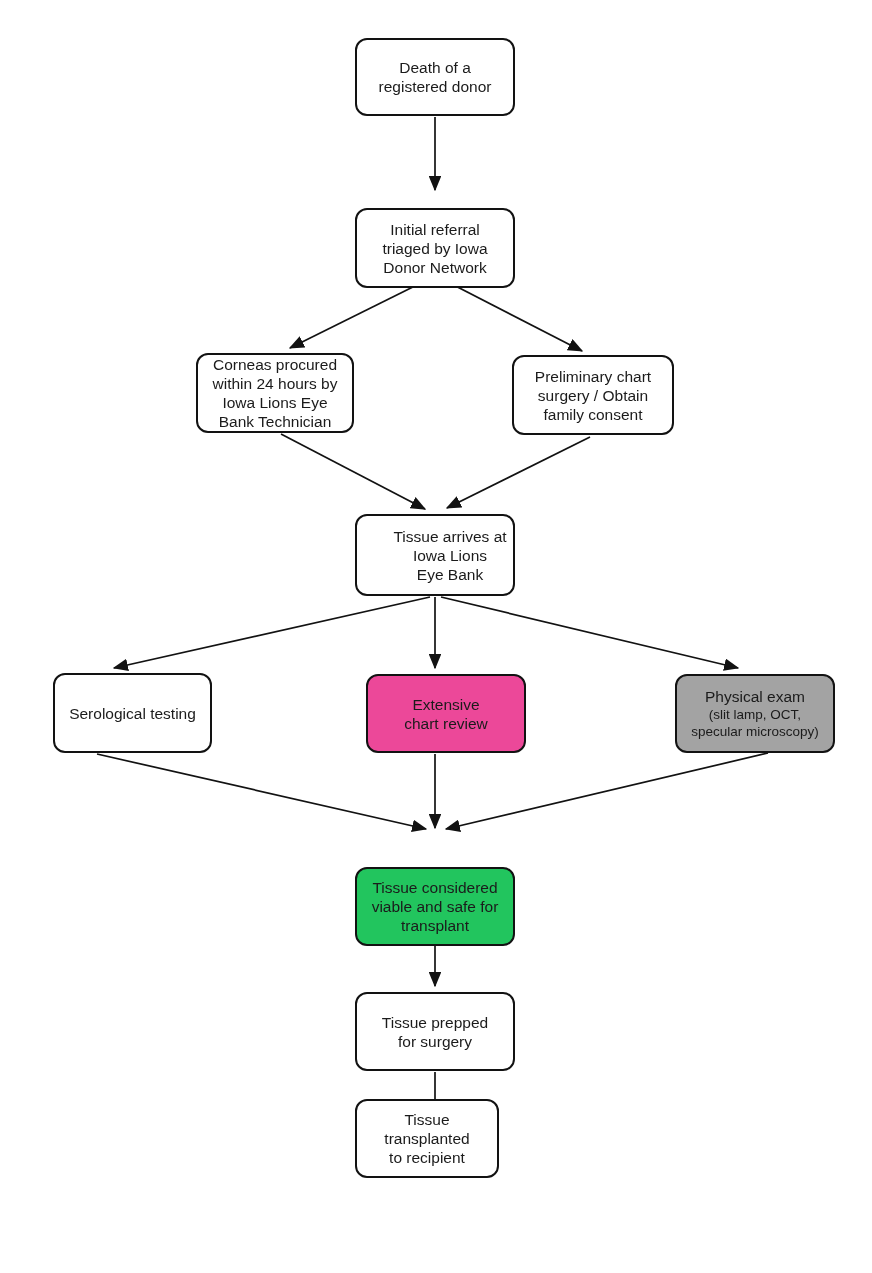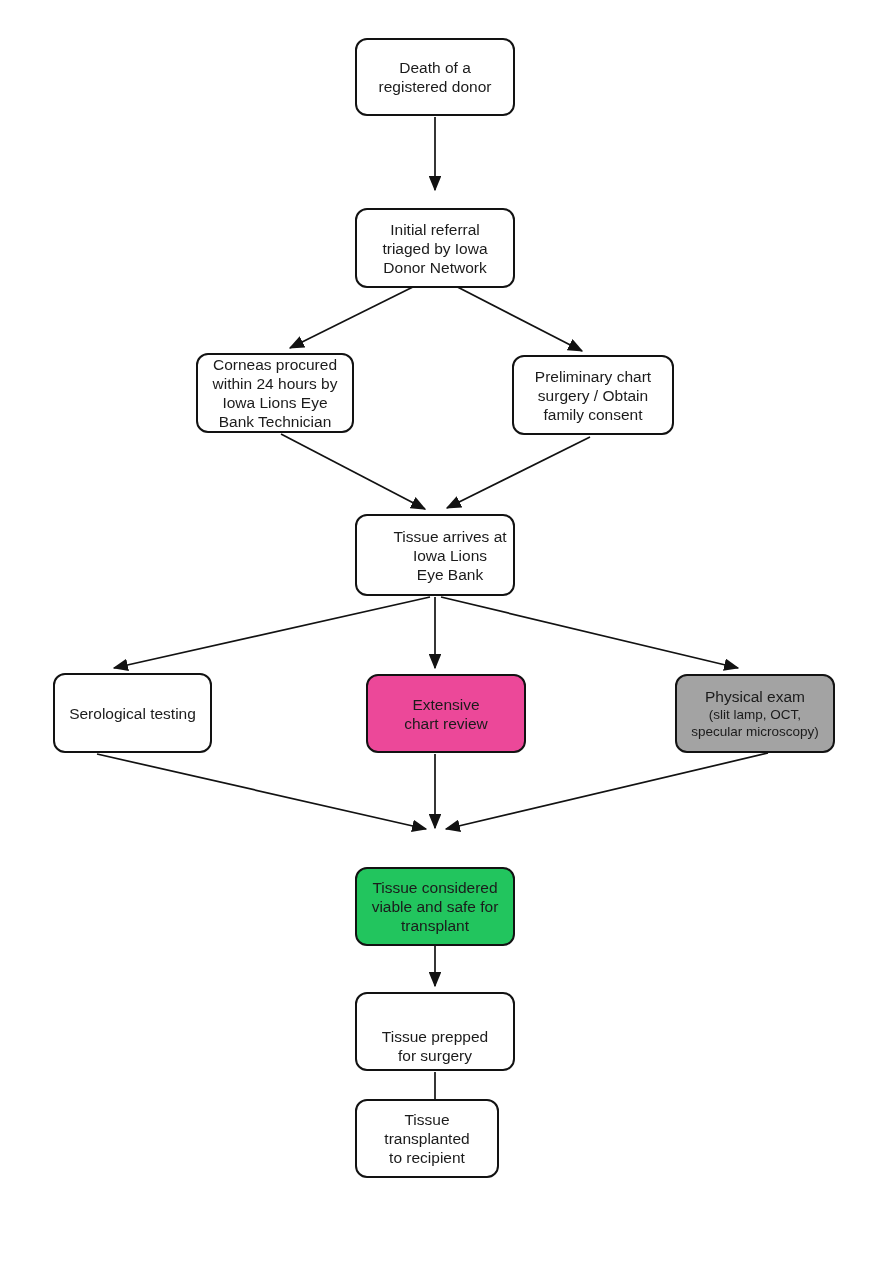--- a/index.html
+++ b/index.html
@@ -112,21 +112,21 @@
       <div class="node" style="left: 675px; top: 674px; width: 160px; height: 79px; border-color: rgb(18, 18, 18); background: #a3a3a3;">
         <div class="label">Physical exam</div>
         <div class="sublabel">(slit lamp, OCT,
 specular microscopy)</div>
       </div>
       <div class="node" style="left: 355px; top: 834px; width: 160px; height: 79px; border-color: rgb(18, 18, 18); background: #22c55e; margin-top: 33px;">
         <div class="label">Tissue considered
 viable and safe for
 transplant</div>
       </div>
-      <div class="node" style="left: 355px; top: 992px; width: 160px; height: 79px; border-color: rgb(18, 18, 18); background: rgb(255, 255, 255); justify-content: flex-end;">
+      <div class="node" style="left: 355px; top: 992px; width: 160px; height: 79px; border-color: rgb(18, 18, 18); background: rgb(255, 255, 255);">
         <div class="label">Tissue prepped
 for surgery</div>
       </div>
       <div class="node" style="left: 355px; top: 1099px; width: 144px; height: 79px; border-color: rgb(18, 18, 18); background: rgb(255, 255, 255);">
         <div class="label">Tissue transplanted
 to recipient</div>
       </div>
     </div>
 </div>
 

